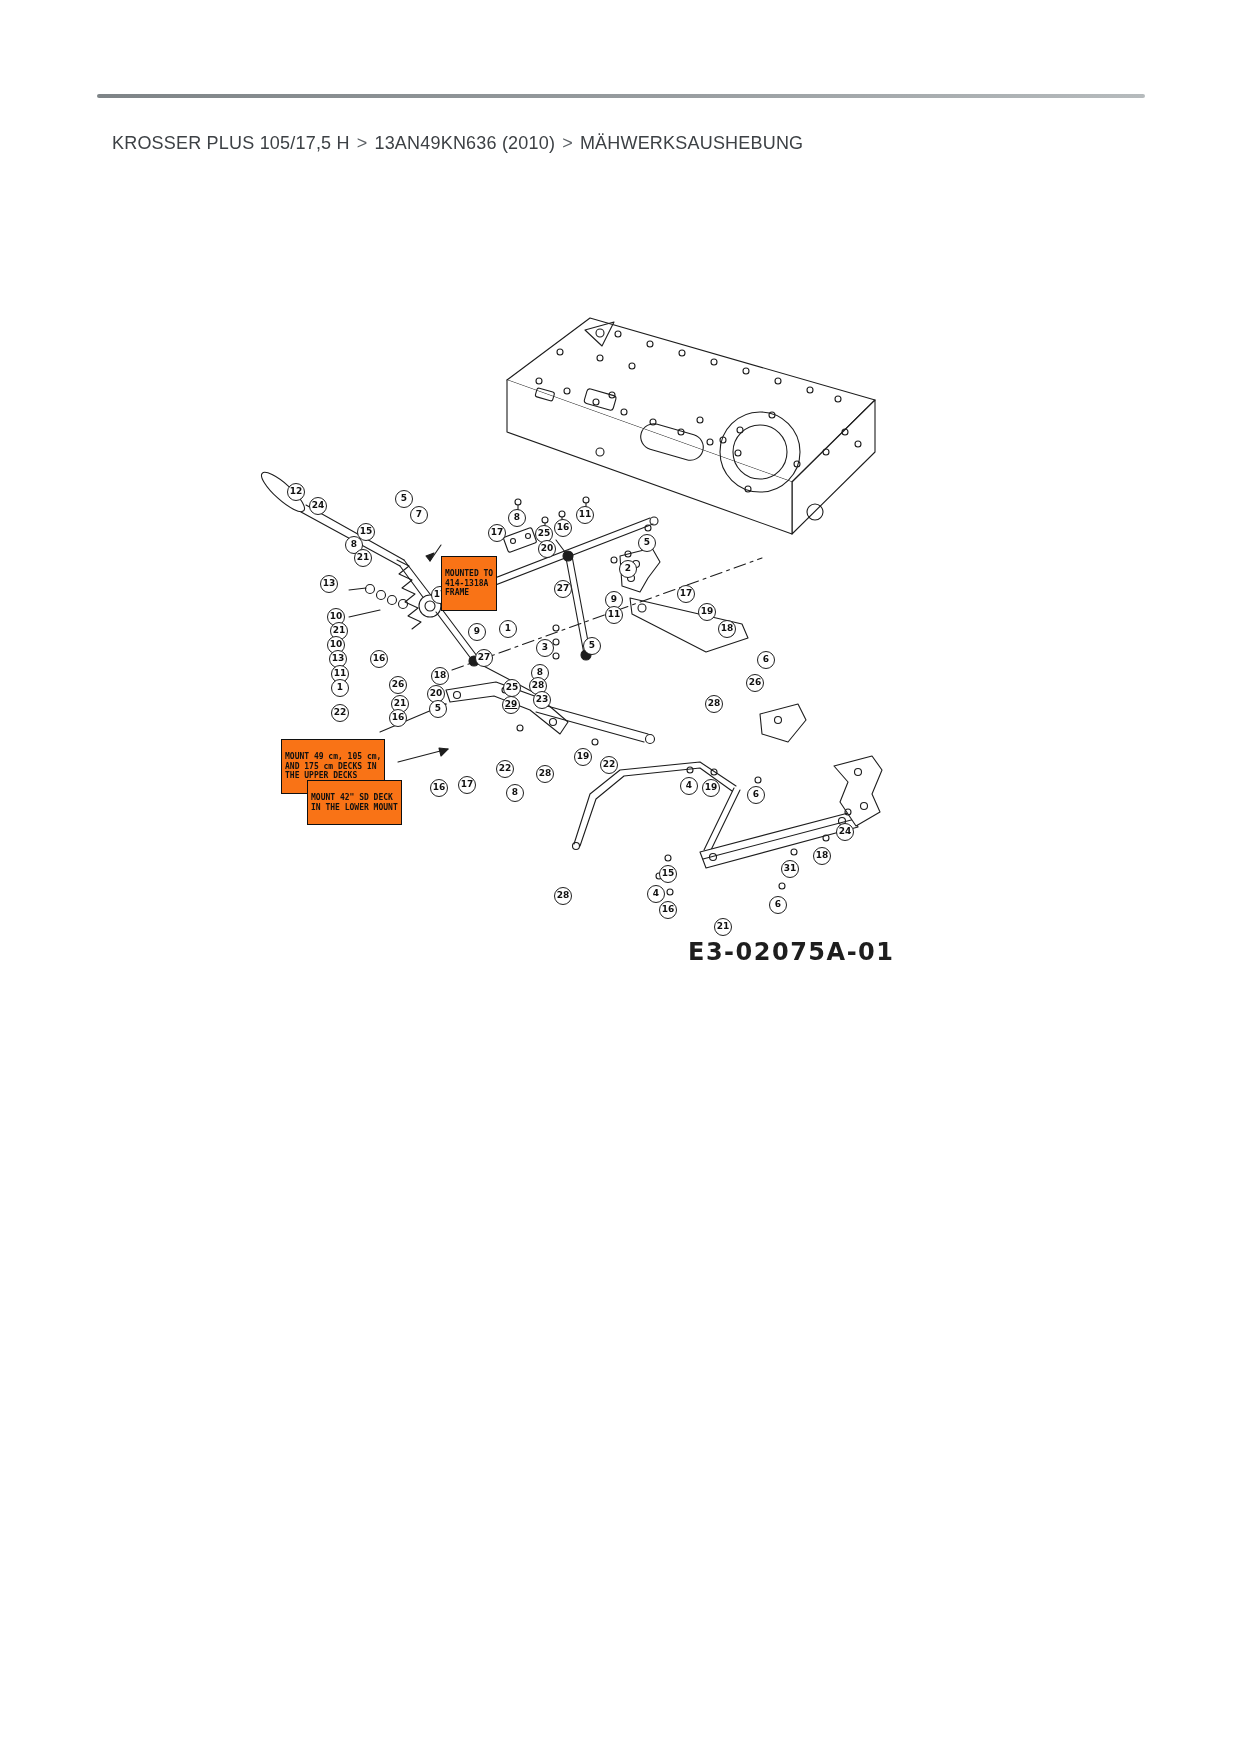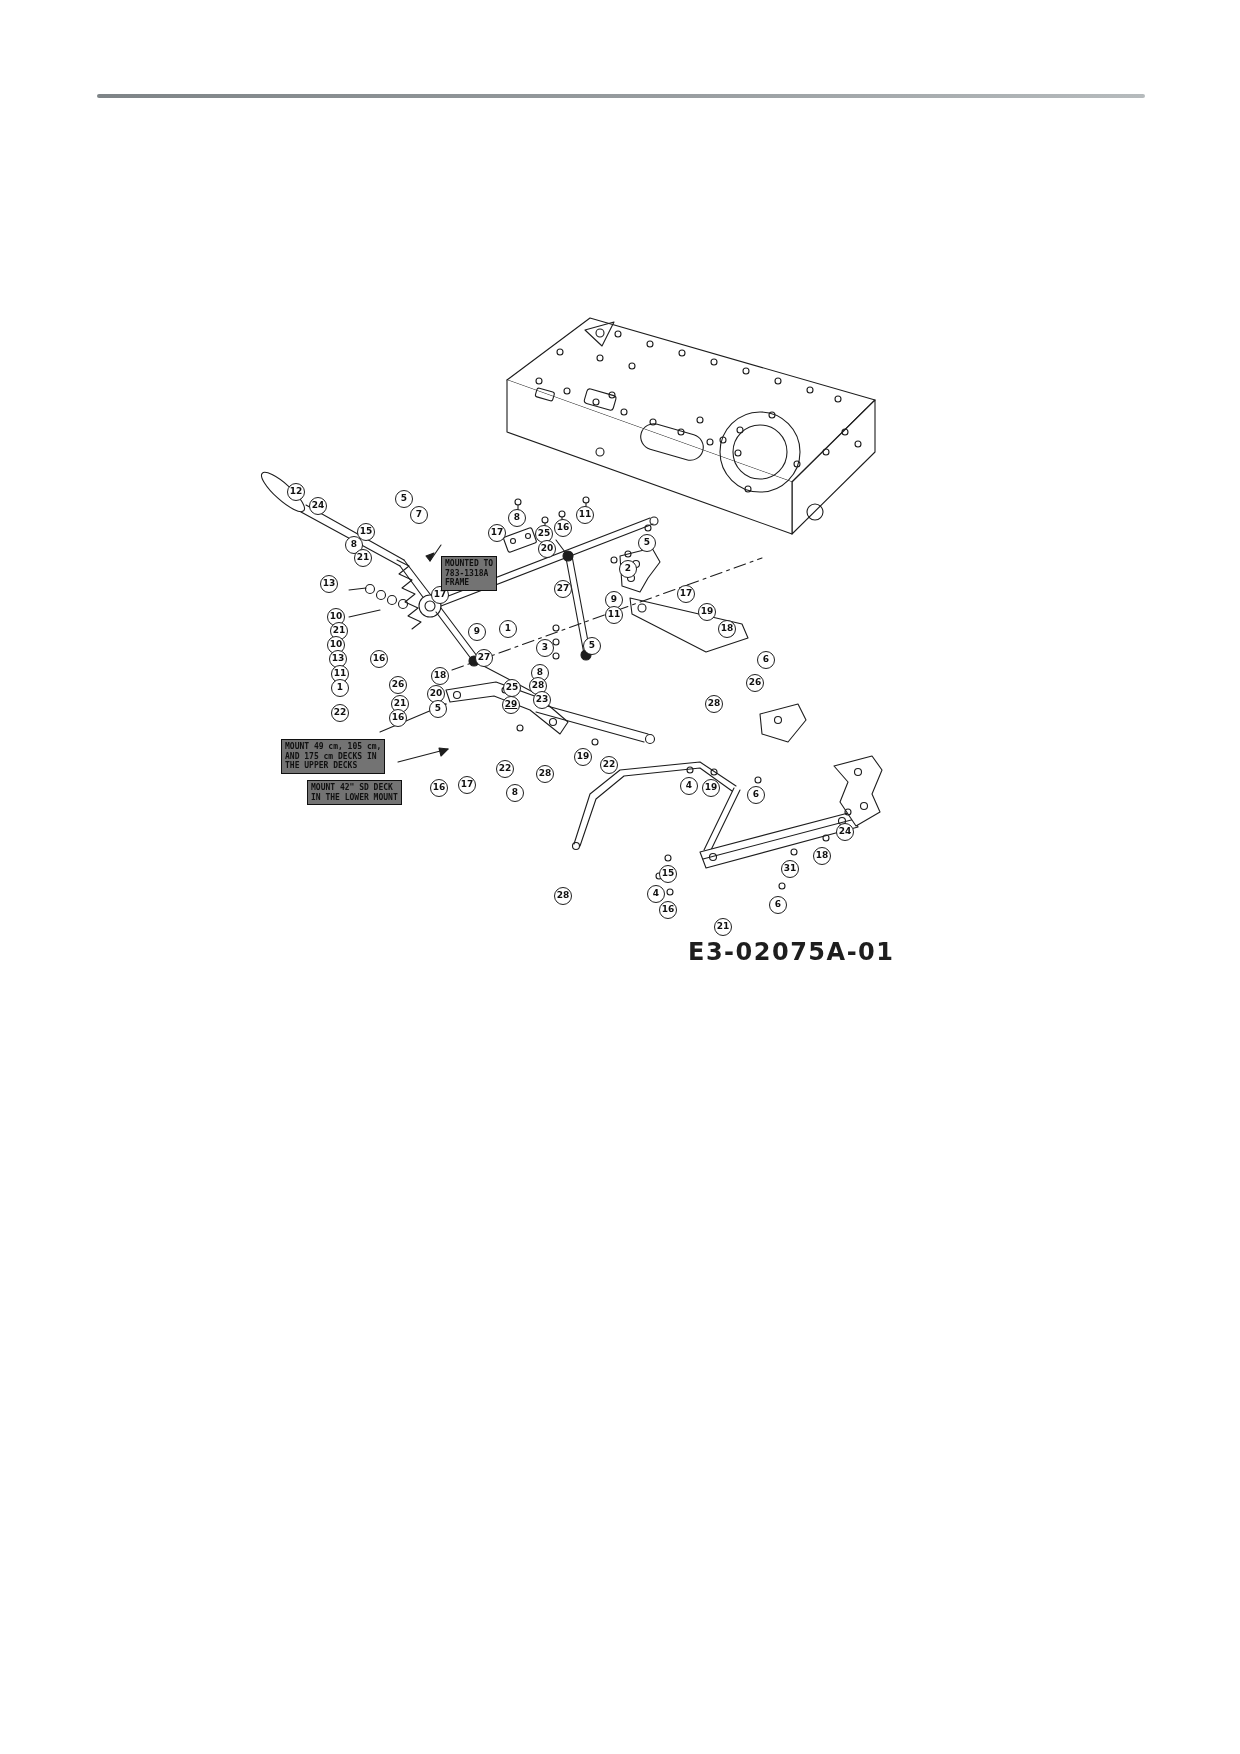--- a/index.html
+++ b/index.html
@@ -8,29 +8,30 @@
   .top-rule{position:absolute;left:97px;top:94px;width:1048px;height:4px;border-radius:2px;
             background:linear-gradient(90deg,#7e8487,#989da0 55%,#b6bbbd);}
   .breadcrumb{position:absolute;left:112px;top:133px;font-size:18px;color:#3d4145;letter-spacing:.2px;white-space:nowrap;}
   .breadcrumb .crumb{cursor:pointer;}
   .breadcrumb .sep{color:#5b6065;padding:0 7px;}
   .diagram{position:absolute;inset:0;}
   .diagram svg{position:absolute;left:0;top:0;}
   #callout-layer{position:absolute;inset:0;margin-top:28px;}
   .callout{position:absolute;width:18px;height:18px;box-sizing:border-box;border:1.3px solid #1f1f1f;border-radius:50%;
            background:#fff;font:700 9px/15px "DejaVu Sans",sans-serif;text-align:center;color:#101010;}
-  .note{position:absolute;border:1.3px solid #101010;background:#737373;padding:2px 3px;
+  .note{position:absolute;border:1.3px solid #101010;background:#f97316;padding:12px 3px;
         font:700 8px/9.5px "DejaVu Sans Mono",monospace;color:#101010;white-space:nowrap;z-index:3;}
   .diagram-code{position:absolute;left:688px;top:938px;font:600 24px "DejaVu Sans",sans-serif;color:#1e1e1e;letter-spacing:1.5px;}
 </style>
 </head>
 <body>
 
 <div class="page">
   <div class="top-rule"></div>
+  <nav class="breadcrumb"><span class="crumb">KROSSER PLUS 105/17,5 H</span><span class="sep">&gt;</span><span class="crumb">13AN49KN636 (2010)</span><span class="sep">&gt;</span><span class="crumb">MÄHWERKSAUSHEBUNG</span></nav>
 
   <div class="diagram">
     <svg width="1240" height="1754" viewBox="0 0 1240 1754">
       <g stroke="#1d1d1d" fill="none" stroke-width="1.1" stroke-linejoin="round" stroke-linecap="round">
 
         <g>
           <path d="M590,318 L875,400 L792,482 L507,380 Z" fill="#fff"></path>
           <path d="M875,400 L875,452 L792,534 L792,482 Z" fill="#fff"></path>
           <path d="M507,380 L507,432 L792,534 L792,482" fill="#fff"></path>
           <circle cx="760" cy="452" r="40"></circle>
@@ -256,21 +257,21 @@
         <div class="callout" style="left: 813px; top: 819px;">18</div>
         <div class="callout" style="left: 659px; top: 837px;">15</div>
         <div class="callout" style="left: 647px; top: 857px;">4</div>
         <div class="callout" style="left: 659px; top: 873px;">16</div>
         <div class="callout" style="left: 781px; top: 832px;">31</div>
         <div class="callout" style="left: 769px; top: 868px;">6</div>
         <div class="callout" style="left: 714px; top: 890px;">21</div>
         <div class="callout" style="left: 554px; top: 859px;">28</div>
         <div class="note" style="left: 441px; top: 528px;">
           <div>MOUNTED TO</div>
-          <div>783-1318A</div>
+          <div>414-1318A</div>
           <div>FRAME</div>
         </div>
         <div class="note" style="left: 281px; top: 711px;">
           <div>MOUNT 49 cm, 105 cm,</div>
           <div>AND 175 cm DECKS IN</div>
           <div>THE UPPER DECKS</div>
         </div>
         <div class="note" style="left: 307px; top: 752px;">
           <div>MOUNT 42" SD DECK</div>
           <div>IN THE LOWER MOUNT</div>

